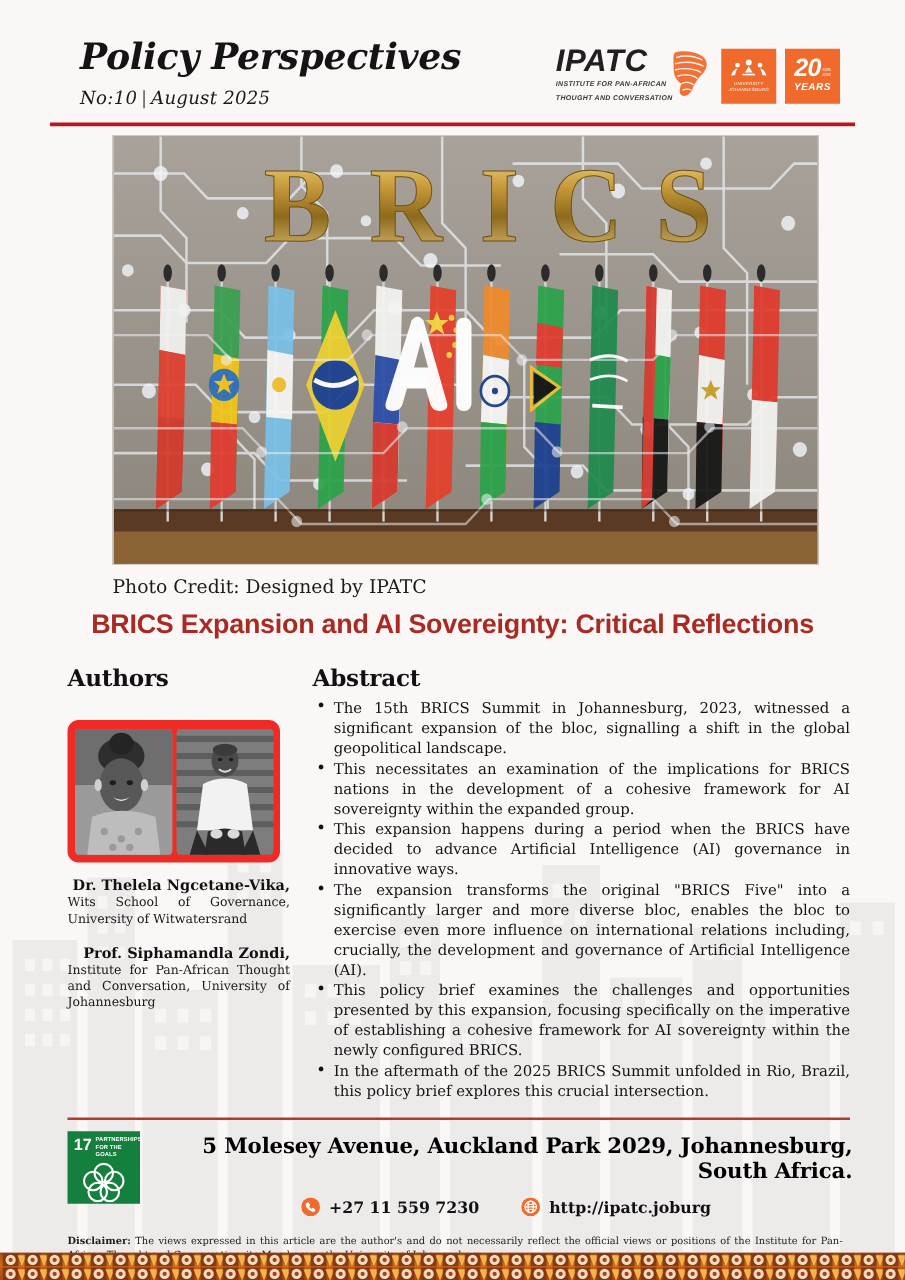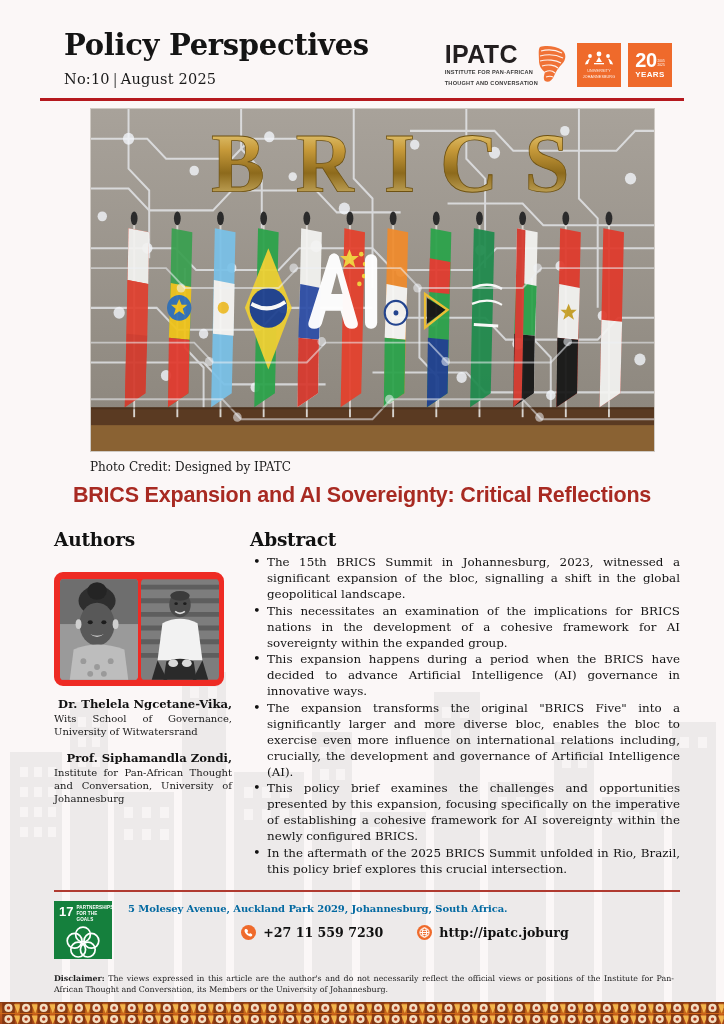--- a/index.html
+++ b/index.html
@@ -27,23 +27,24 @@
     position: relative;
     z-index: 2;
     width: 724px;
     height: 1024px;
     padding: 0 24px;
   }
 
   
   .header {
     display: flex;
-    align-items: flex-end;
+    align-items: center;
     justify-content: space-between;
     padding: 30px 28px 0 40px;
+    font-style: italic;
   }
   .masthead-title {
     font-family: "DejaVu Serif", serif;
     font-size: 29px;
     font-weight: bold;
     letter-spacing: -0.3px;
     color: #141414;
     line-height: 1.05;
   }
   .masthead-sub {
@@ -132,21 +133,21 @@
     width: 100%;
     height: 344px;
     overflow: hidden;
     background: #9b958e;
     border: 1px solid #cfcac4;
   }
   .hero svg { display:block; width:100%; height:100%; }
 
   .photo-credit {
     font-family: "DejaVu Serif", serif;
-    font-size: 12px;
+    font-size: 15px;
     color: #1b1b1b;
     padding: 8px 0 0 66px;
   }
 
   
   .main-title {
     font-family: Liberation Sans, sans-serif;
     font-size: 21.5px;
     font-weight: bold;
     color: #a82a22;
@@ -258,24 +259,24 @@
   .sdg-words {
     font-family: "Liberation Sans", sans-serif;
     font-size: 4.6px; font-weight: bold;
     line-height: 1.32; letter-spacing: .1px;
   }
   .sdg-icon { display:flex; justify-content:center; margin-top: 2px; }
 
   .contact { flex: 1; padding-top: 2px; }
   .addr {
     font-family: "DejaVu Serif", serif;
-    font-size: 10px;
+    font-size: 17px;
     font-weight: bold;
-    color: #0369a1;
-    text-align: left;
+    color: #000000;
+    text-align: right;
     letter-spacing: -0.1px;
   }
   .contact-row {
     display: flex;
     justify-content: center;
     gap: 34px;
     margin-top: 11px;
     align-items: center;
   }
   .contact-item { display: flex; align-items: center; gap: 7px; }

